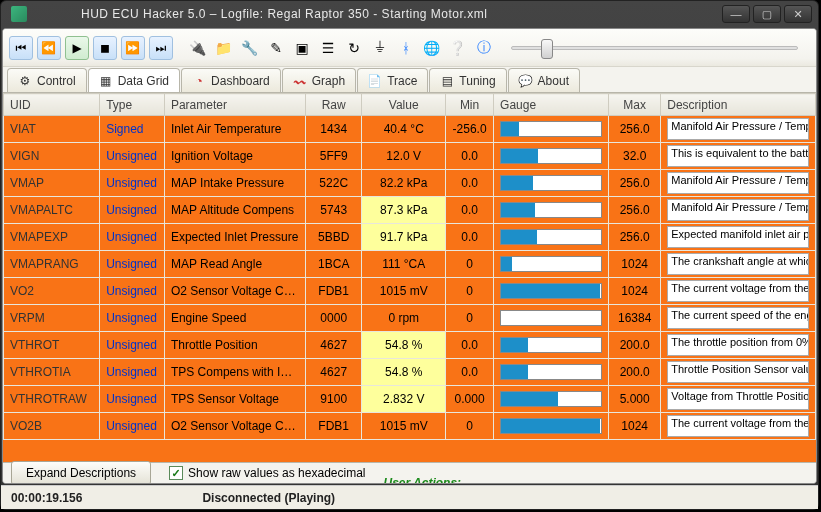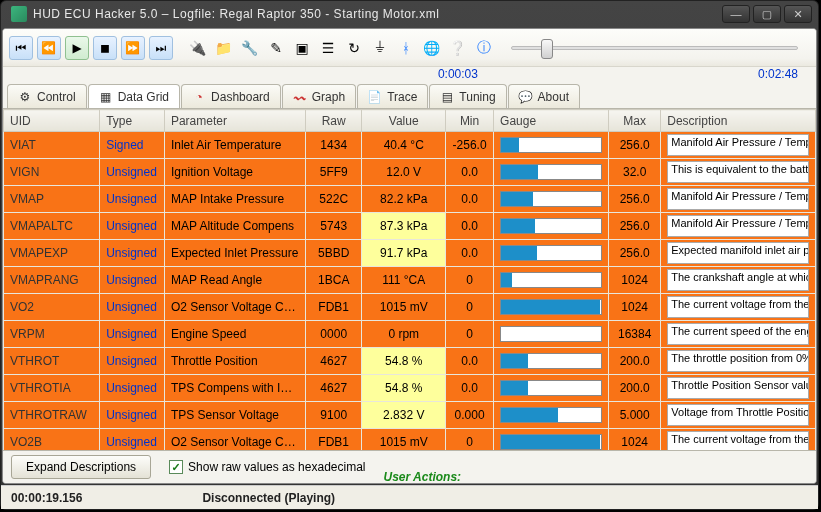--- a/index.html
+++ b/index.html
@@ -19,20 +19,21 @@
   height: 510px;
   display: flex;
   flex-direction: column;
 }
 .titlebar {
   height: 26px;
   display: flex;
   align-items: center;
   padding: 0 4px;
   color: #ddd;
+  gap: 48px;
 }
 .titlebar-icon {
   width: 16px; height: 16px;
   background: linear-gradient(135deg,#3cb67e,#2a8a5e);
   border-radius: 2px;
   margin: 0 6px;
 }
 .titlebar-text { flex: 1; font-size: 12px; font-weight: normal; color: #e8e8e8; letter-spacing: 0.5px; }
 .win-controls { display: flex; gap: 3px; margin-right: 2px;}
 .win-btn {
@@ -165,21 +166,21 @@
 .gauge-fill {
   position:absolute; left:0; top:0; bottom:0;
   background:#1d8fc9;
 }
 .desc-box {
   border:1px solid #aaa; background:#fff;
   padding:1px 3px; font-size:11px; line-height:1.1;
   height:22px; overflow:hidden;
 }
 .bottom-controls {
-  height:32px;
+  height:20px;
   background:#f4f3ee;
   display:flex; align-items:center; padding:0 8px; gap:18px;
 }
 .btn {
   padding:4px 14px;
   background:linear-gradient(to bottom,#fdfdfa,#e4e2d6);
   border:1px solid #a8a696;
   border-radius:3px;
   font-size:12px;
 }
@@ -231,24 +232,20 @@
       <div class="tb-icon" style="color:#2a9a2a;">🌐</div>
       <div class="tb-icon">❔</div>
       <div class="tb-icon" style="color:#2a7fff;">ⓘ</div>
       <div class="slider-area">
         <div class="slider-track">
           <div class="slider-thumb"></div>
         </div>
       </div>
     </div>
 
-    <div class="time-row">
-      <span>0:00:03</span>
-      <span>0:02:48</span>
-    </div>
 
     <div class="tabs">
       <div class="tab">
           <span class="tab-ico">⚙</span>
           <span>Control</span>
         </div>
       <div class="tab active">
           <span class="tab-ico">▦</span>
           <span>Data Grid</span>
         </div>

